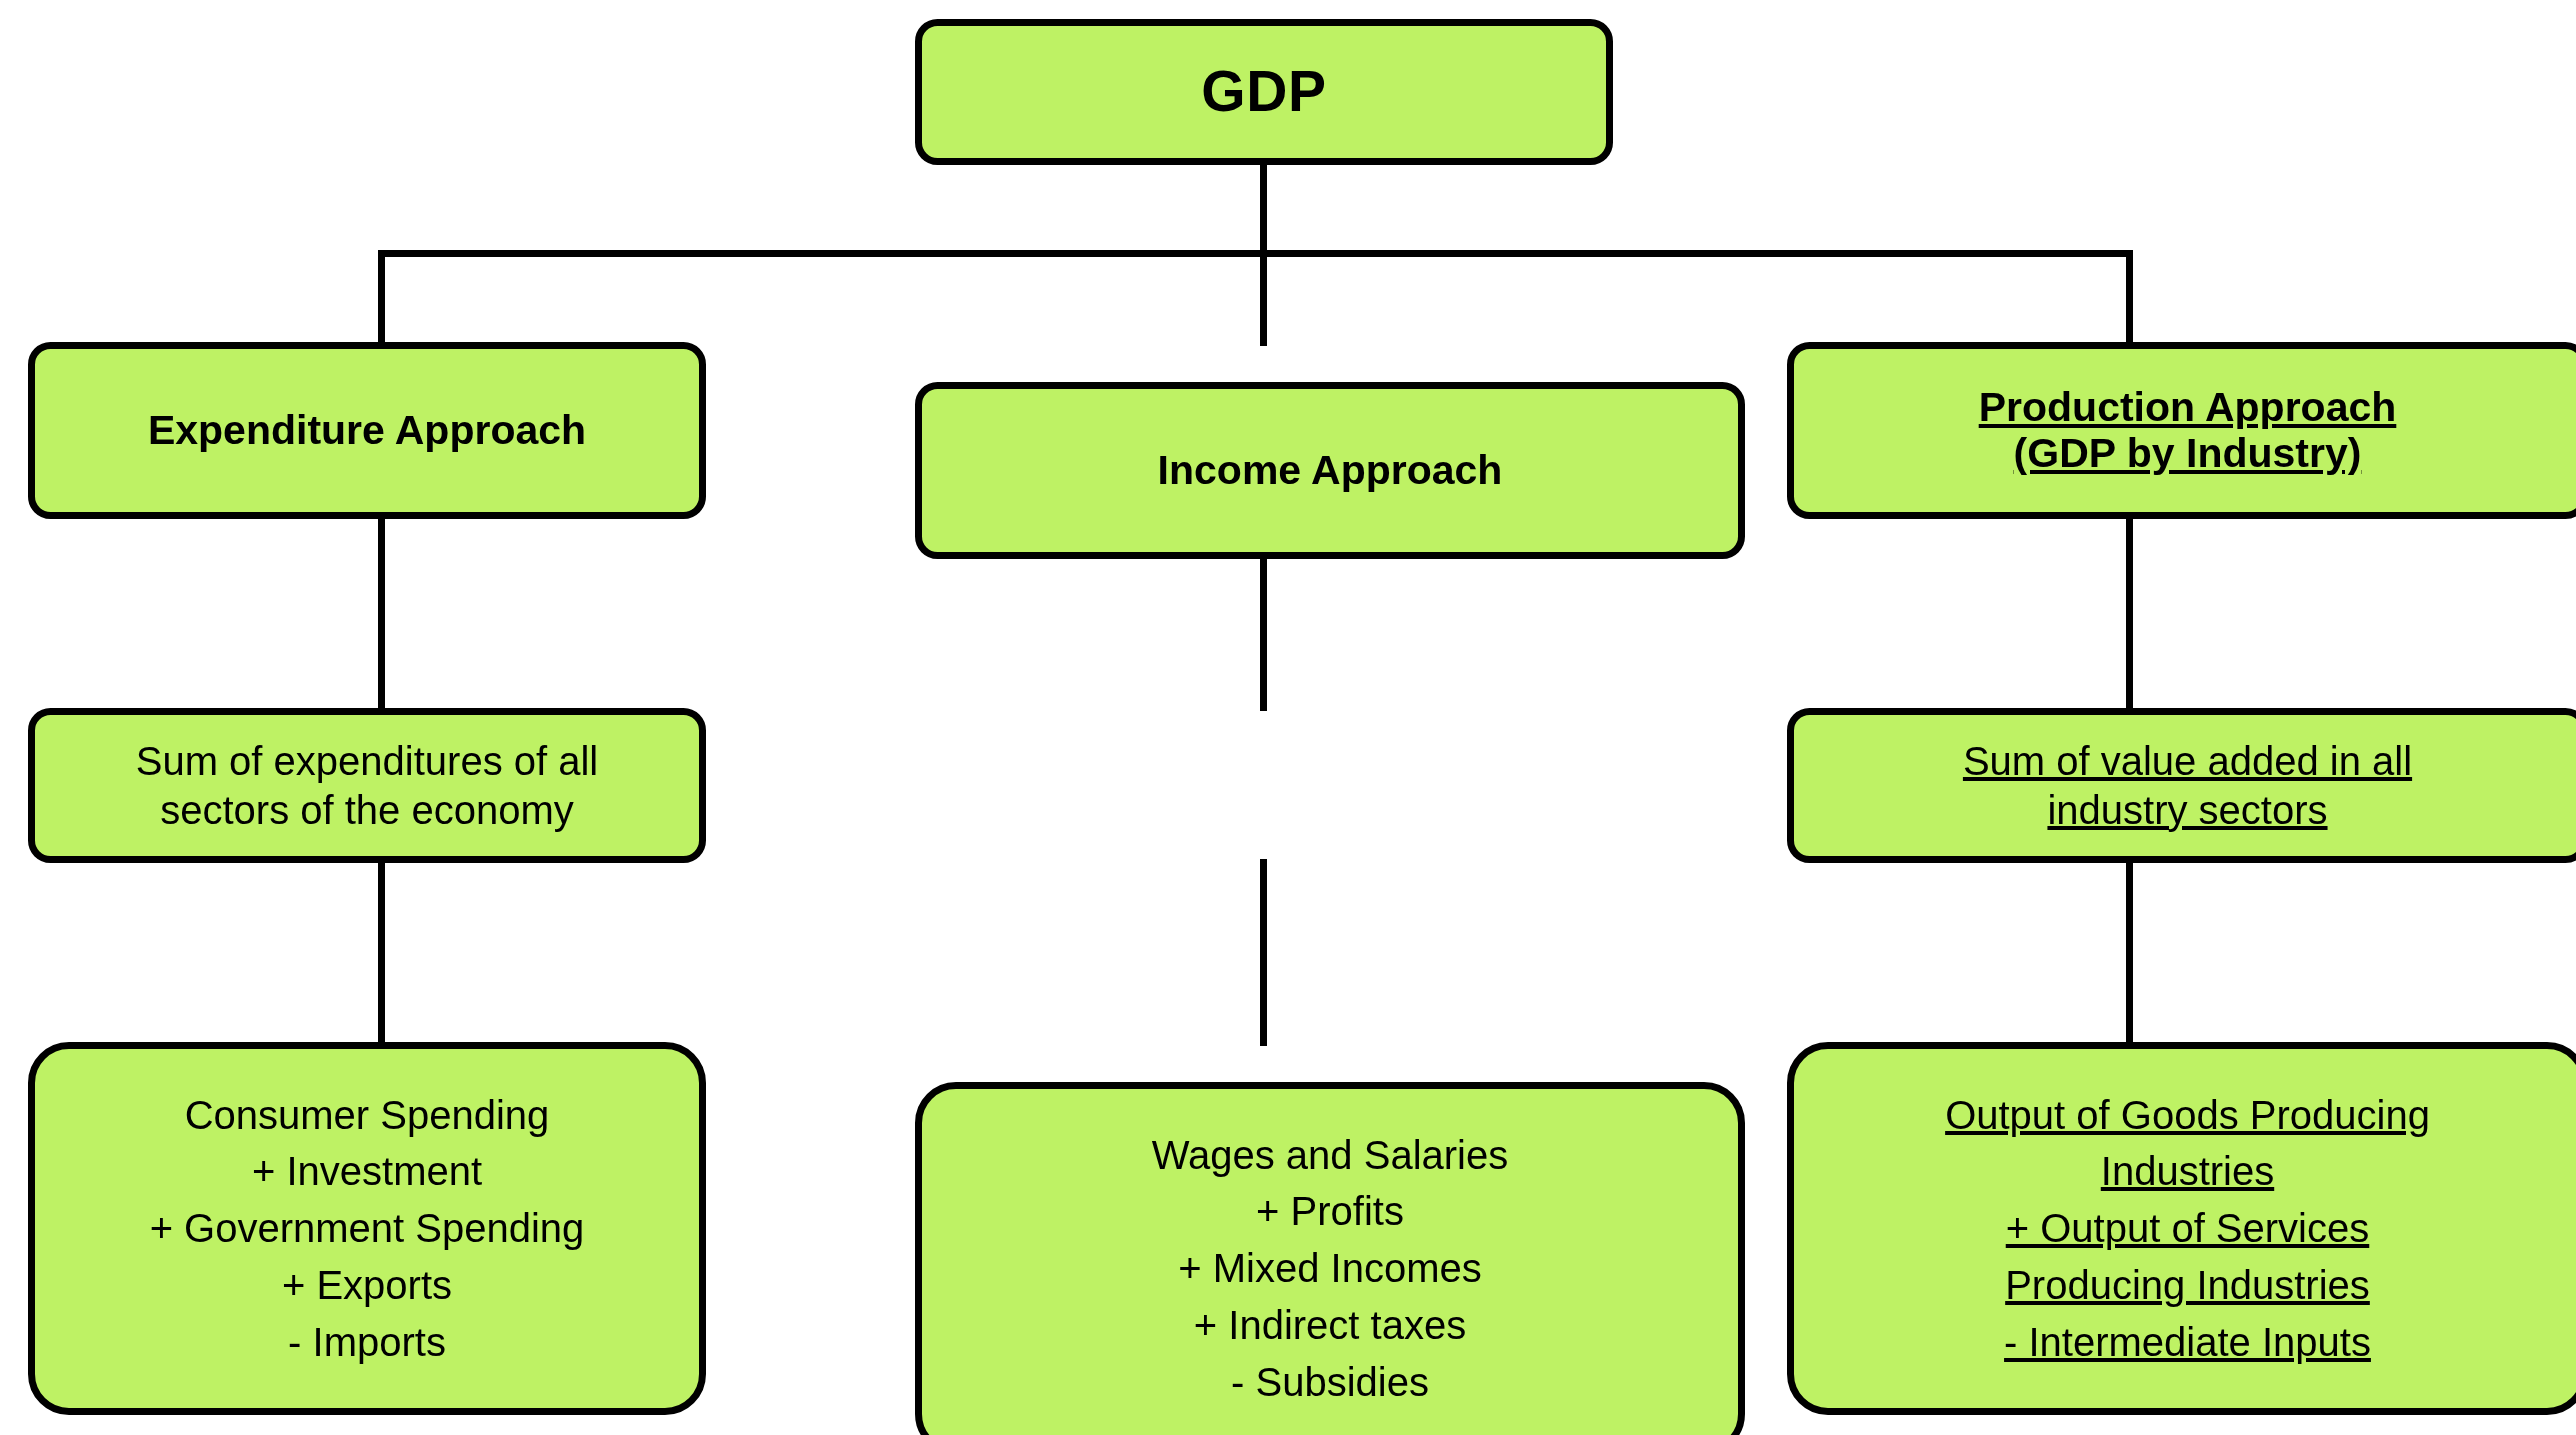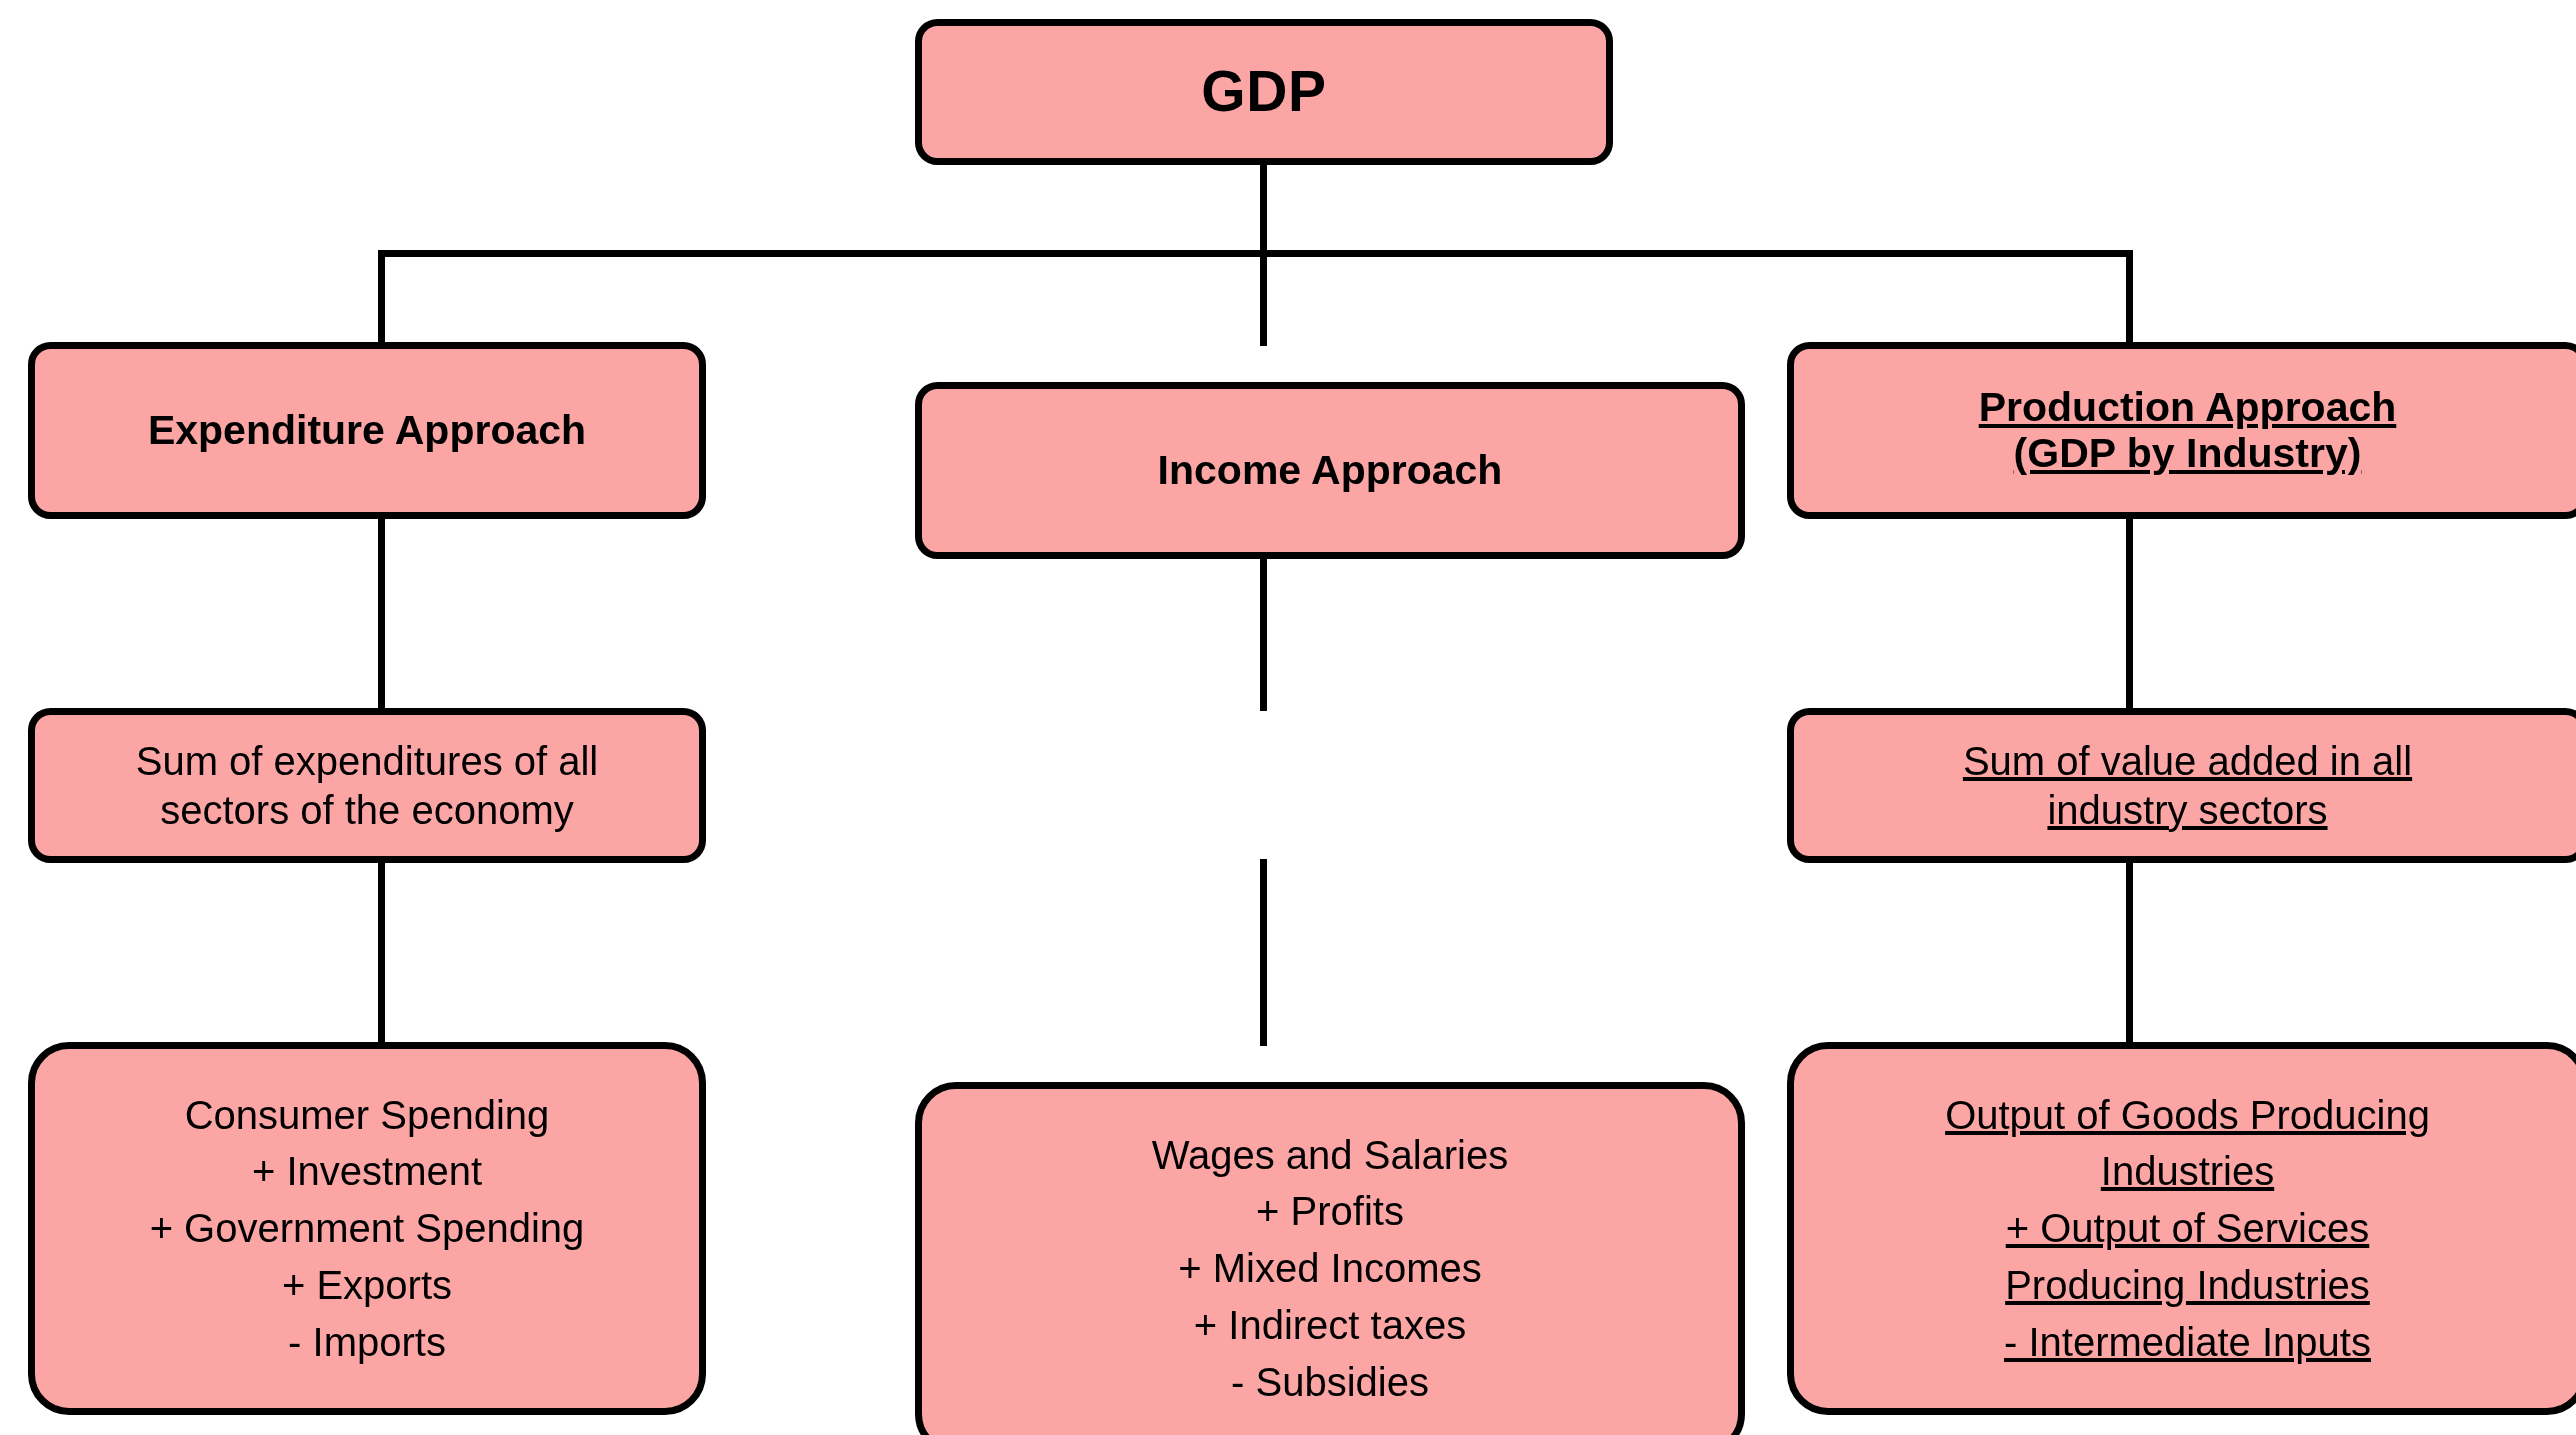--- a/index.html
+++ b/index.html
@@ -21,21 +21,21 @@
   }
   
   .conn {
     position: absolute;
     background: #000000;
   }
   
   .node {
     position: absolute;
     box-sizing: border-box;
-    background: #fca5a5;
+    background: #bef264;
     border: 7.3px solid #000000;
     display: flex;
     align-items: center;
     justify-content: center;
     text-align: center;
     z-index: 5;
   }
   .node .txt {
     display: block;
     width: 100%;

